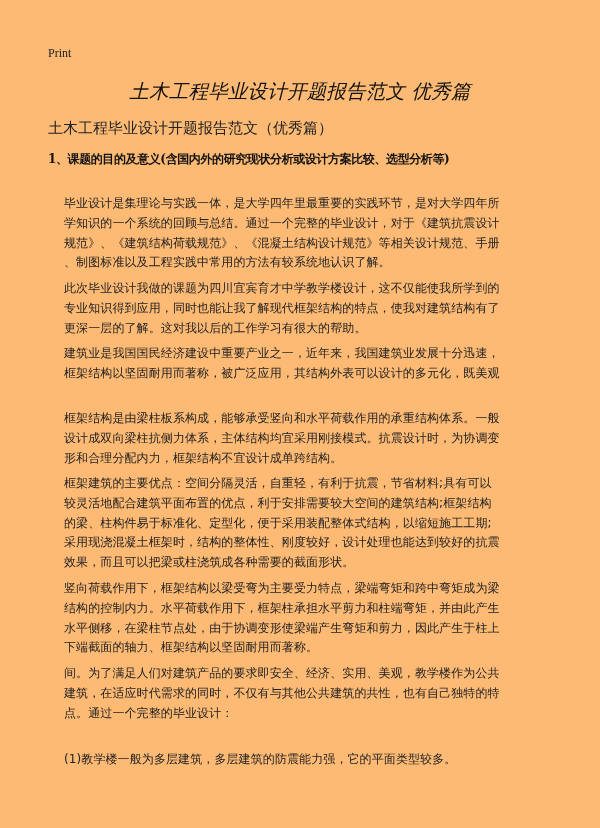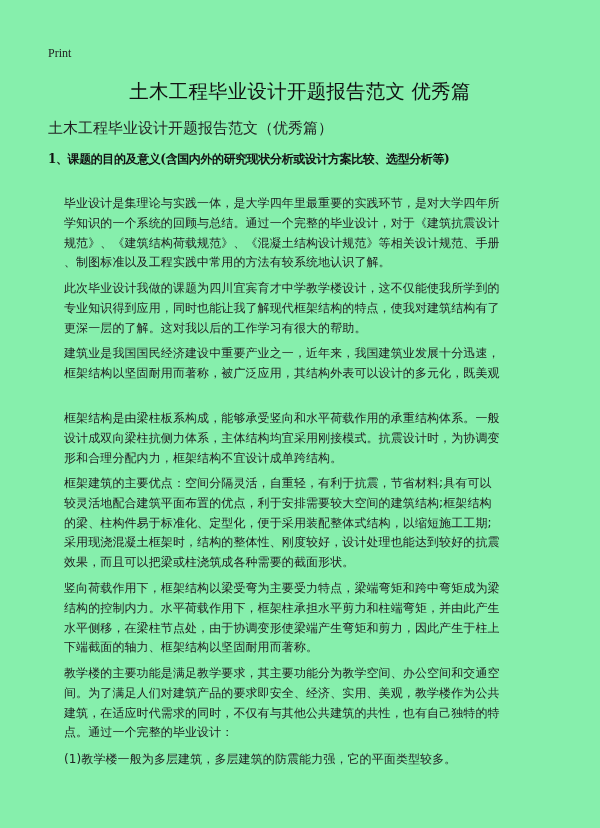--- a/index.html
+++ b/index.html
@@ -1,20 +1,20 @@
 <!DOCTYPE html>
 <html><head>
   <meta charset="utf-8">
   <style>
     html, body { margin: 0; padding: 0; background: #ffffff; }
     body { width: 600px; height: 828px; overflow: hidden; position: relative; color: #111111;
       font-family: "DejaVu Sans", sans-serif; }
-    .page { position: absolute; left: 0; top: 0; width: 600px; height: 828px; background: #86efac; }
+    .page { position: absolute; left: 0; top: 0; width: 600px; height: 828px; background: #fdba74; }
     .print { position: absolute; left: 48px; top: 46px; font-family: "Liberation Serif", serif; font-size: 12px; color: #222; }
-    .title { position: absolute; left: 0; width: 600px; top: 78px; text-align: center; font-size: 19.5px; color: #111; letter-spacing: 0.2px; }
+    .title { position: absolute; left: 0; width: 600px; top: 78px; text-align: center; font-size: 19.5px; color: #111; letter-spacing: 0.2px; font-style: italic; }
     .subtitle { position: absolute; left: 48px; top: 119px; font-size: 15px; color: #222; }
     .heading { position: absolute; left: 48px; top: 151px; font-size: 12px; font-weight: bold; color: #111; font-family: "DejaVu Serif", serif; letter-spacing: -0.4px; }
     .para { position: absolute; left: 48px; width: 510px; font-size: 12px; line-height: 19.8px; color: #222; margin: 16px; letter-spacing: 0.1px; }
     .line { display: block; white-space: nowrap; }
   </style>
 </head>
 <body>
 
 <div class="page">
   <div class="print">Print</div>
@@ -55,21 +55,20 @@
   </p>
 
   <p class="para" style="top:563px">
     <span class="line">竖向荷载作用下，框架结构以梁受弯为主要受力特点，梁端弯矩和跨中弯矩成为梁</span>
     <span class="line">结构的控制内力。水平荷载作用下，框架柱承担水平剪力和柱端弯矩，并由此产生</span>
     <span class="line">水平侧移，在梁柱节点处，由于协调变形使梁端产生弯矩和剪力，因此产生于柱上</span>
     <span class="line">下端截面的轴力、框架结构以坚固耐用而著称。</span>
   </p>
 
   <p class="para" style="top:648px">
-    <span class="line">教学楼的主要功能是满足教学要求，其主要功能分为教学空间、办公空间和交通空</span>
     <span class="line">间。为了满足人们对建筑产品的要求即安全、经济、实用、美观，教学楼作为公共</span>
     <span class="line">建筑，在适应时代需求的同时，不仅有与其他公共建筑的共性，也有自己独特的特</span>
     <span class="line">点。通过一个完整的毕业设计：</span>
   </p>
 
   <p class="para" style="top:734px">
     <span class="line">(1)教学楼一般为多层建筑，多层建筑的防震能力强，它的平面类型较多。</span>
   </p>
 </div>
 

